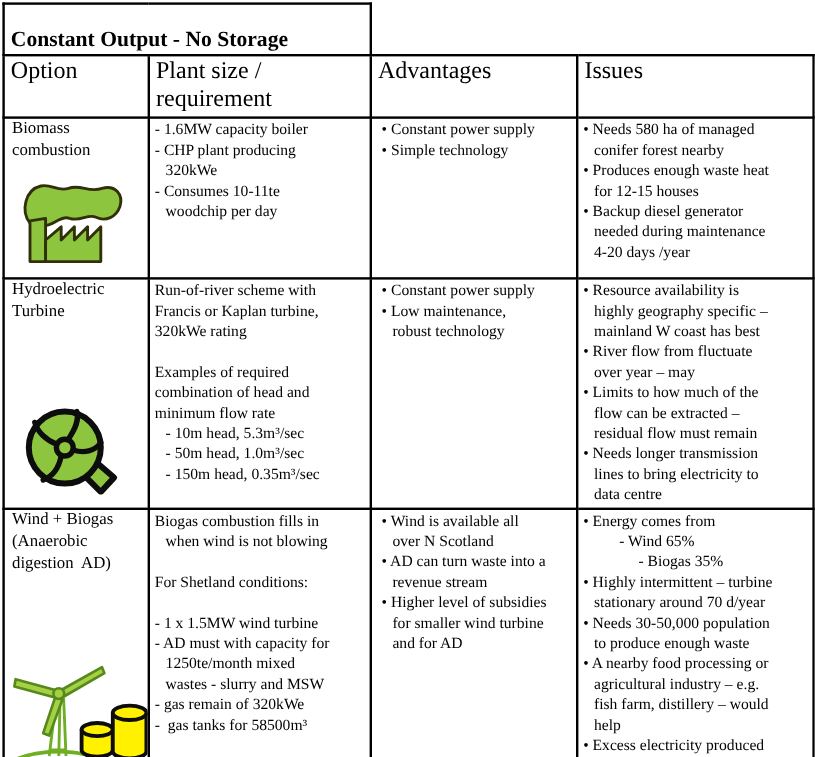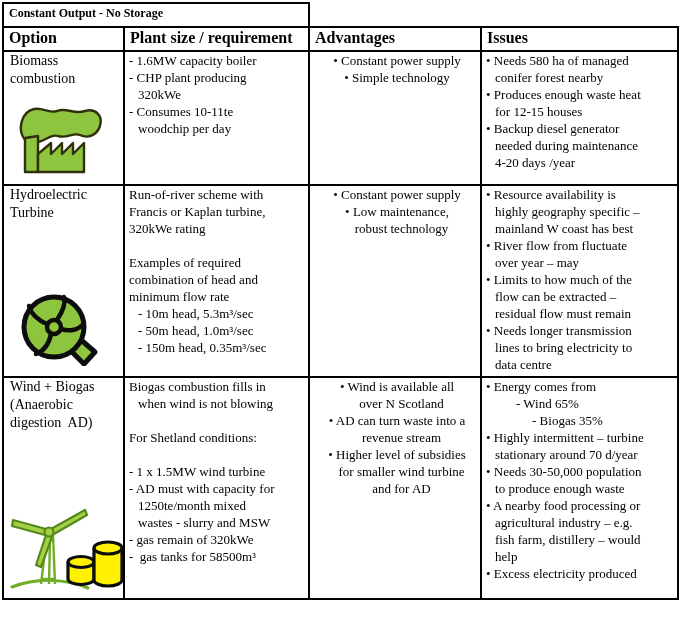--- a/index.html
+++ b/index.html
@@ -4,34 +4,34 @@
 <style>
   html,body{margin:0;padding:0;background:#ffffff;}
   body{
     width:679px;height:631px;overflow:hidden;
     font-family:"Liberation Serif","DejaVu Serif",serif;color:#000;
   }
   .page{padding:2px 0 0 2px;}
   table{border-collapse:collapse;table-layout:fixed;width:675px;}
   td,th{border:2px solid #000;vertical-align:top;padding:0 4px 3px 4px;overflow:hidden;}
   td.ghost{border:none;background:#fff;}
-  .title-cell{font-weight:bold;font-size:12px;padding:2px 4px 2px 5px;margin-top:15px;}
-  th{font-size:16px;font-weight:bold;text-align:left;padding:1px 4px 3px 5px;}
+  .title-cell{font-weight:bold;font-size:18px;padding:18px 4px 2px 5px;margin-top:15px;}
+  th{font-size:20px;font-weight:normal;text-align:left;padding:1px 4px 3px 5px;}
   tr.title-row{height:24px;}
   tr.header-row{height:22px;}
   tr.row-biomass{height:134px;}
   tr.row-hydro{height:170px;}
   tr.row-wind{height:222px;}
   .ln{white-space:pre;font-size:13px;line-height:17px;min-height:17px;}
   .i1{padding-left:9px;}
   .i2{padding-left:30px;}
   .i3{padding-left:46px;}
   td.opt{position:relative;padding-left:6px;}
   td.opt .ln{font-size:14px;line-height:18px;min-height:18px;}
-  td.adv{padding-left:8px;text-align:center;}
+  td.adv{padding-left:8px;}
   td.iss{padding-left:4px;}
   .iconwrap{position:absolute;}
   .ic-biomass{left:8px;bottom:6px;}
   .ic-hydro{left:14px;bottom:6px;}
   .ic-wind{left:4px;bottom:3px;}
   
   .fac{fill:#8dc63e;stroke:#32300a;stroke-width:2.4;stroke-linejoin:round;}
   .gb{fill:#8dc63e;stroke:#0d0d0d;stroke-width:5;stroke-linejoin:round;}
   .bl{fill:none;stroke:#0d0d0d;stroke-width:4.5;stroke-linecap:round;}
   .wg{fill:#a5d045;stroke:#55891c;stroke-width:2.2;stroke-linejoin:round;}

